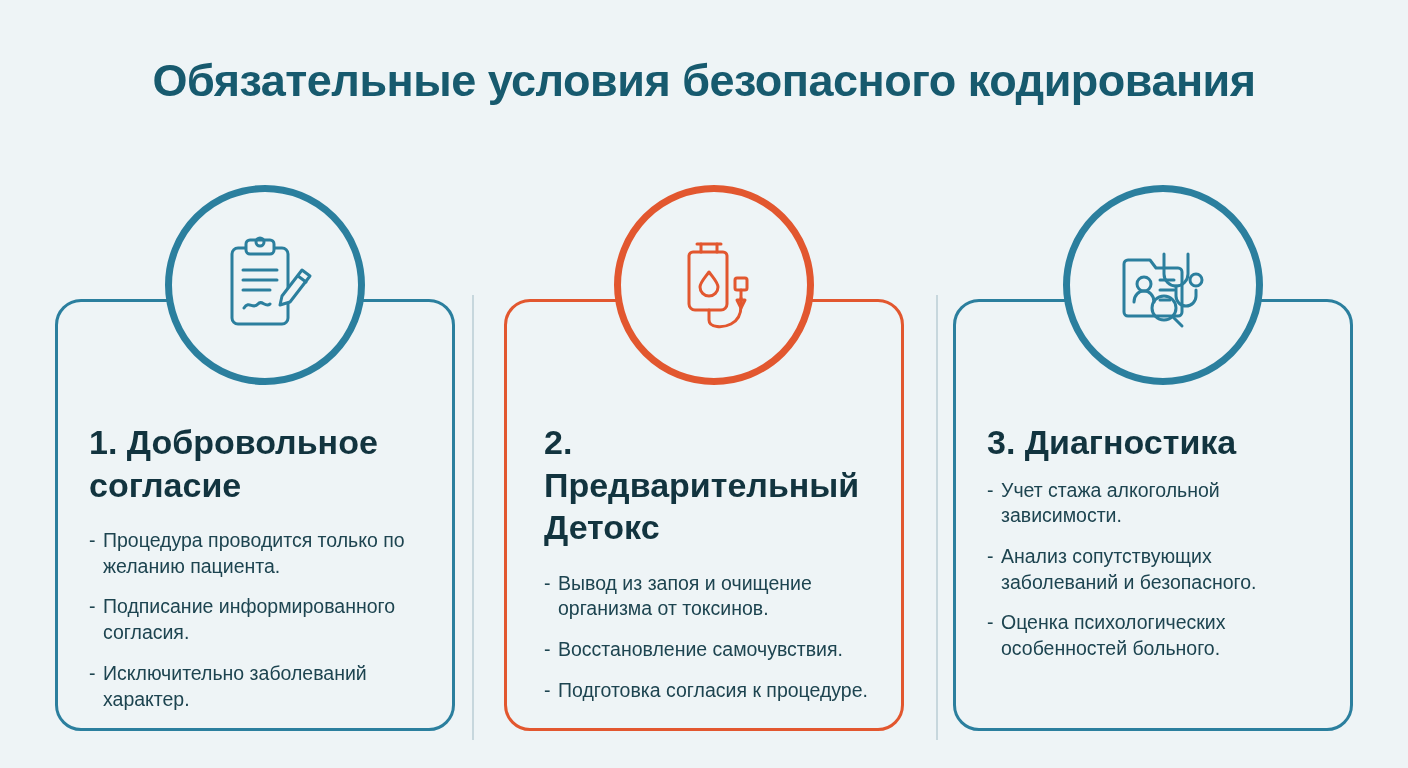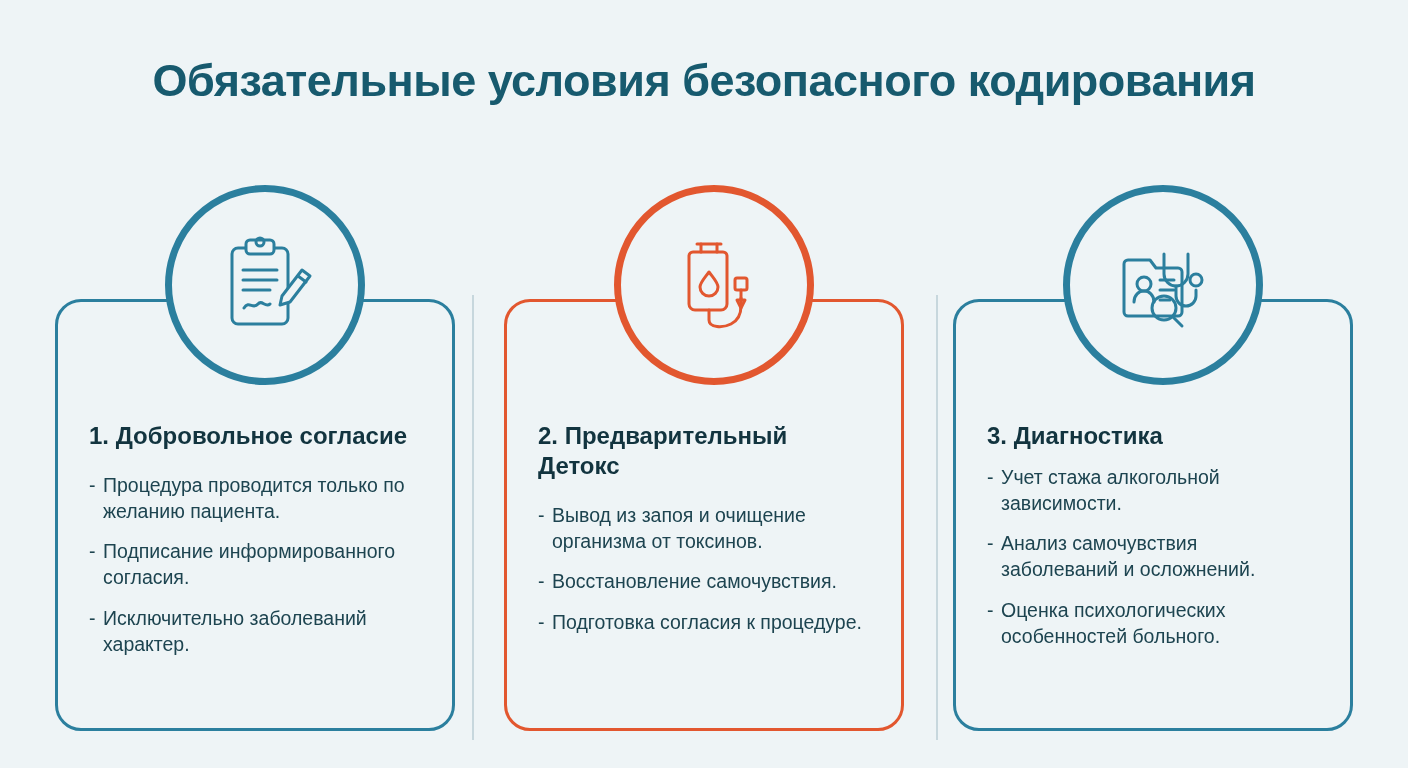--- a/index.html
+++ b/index.html
@@ -90,21 +90,21 @@
 
   .card-inner {
     position: absolute;
     top: 200px;
     left: 0;
     width: 400px;
     padding: 38px 34px 0 34px;
     box-sizing: border-box;
   }
   .card-title {
-    font-size: 24px;
+    font-size: 34px;
     font-weight: bold;
     color: #12343f;
     line-height: 1.25;
     margin-bottom: 22px;
   }
   .bullets {
     list-style: none;
     margin: 0;
     padding: 0;
   }
@@ -116,21 +116,21 @@
     padding-left: 14px;
     position: relative;
   }
   .bullets li .dash {
     position: absolute;
     left: 0;
     top: 0;
   }
   
   .col-1 .card-inner { padding-top: 36px; }
-  .col-2 .card-inner { padding-top: 36px; }
+  .col-2 .card-inner { padding-top: 36px; margin-left: 6px; }
   .col-3 .card-inner { padding-top: 36px; }
   .col-3 .card-title { margin-bottom: 14px; }
 </style>
 </head>
 <body>
 
 <div class="infographic">
 
   <div class="title">Обязательные условия безопасного кодирования</div>
 
@@ -209,20 +209,20 @@
             <path d="M80 24 v20 a12 12 0 0 1 -24 0 v-20"></path>
             <path d="M68 56 v10 a10 10 0 0 0 20 0 v-6"></path>
             <circle cx="88" cy="50" r="6"></circle>
           </svg>
         </span>
       </div>
       <div class="card-inner">
         <div class="card-title">3. Диагностика</div>
         <ul class="bullets">
           <li><span class="dash">-</span><span>Учет стажа алкогольной зависимости.</span></li>
-          <li><span class="dash">-</span><span>Анализ самочувствия заболеваний и осложнений.</span></li>
+          <li><span class="dash">-</span><span>Анализ сопутствующих заболеваний и безопасного.</span></li>
           <li><span class="dash">-</span><span>Оценка психологических особенностей больного.</span></li>
         </ul>
       </div>
     </div>
 
   </div>
 </div>
 
 </body></html>

